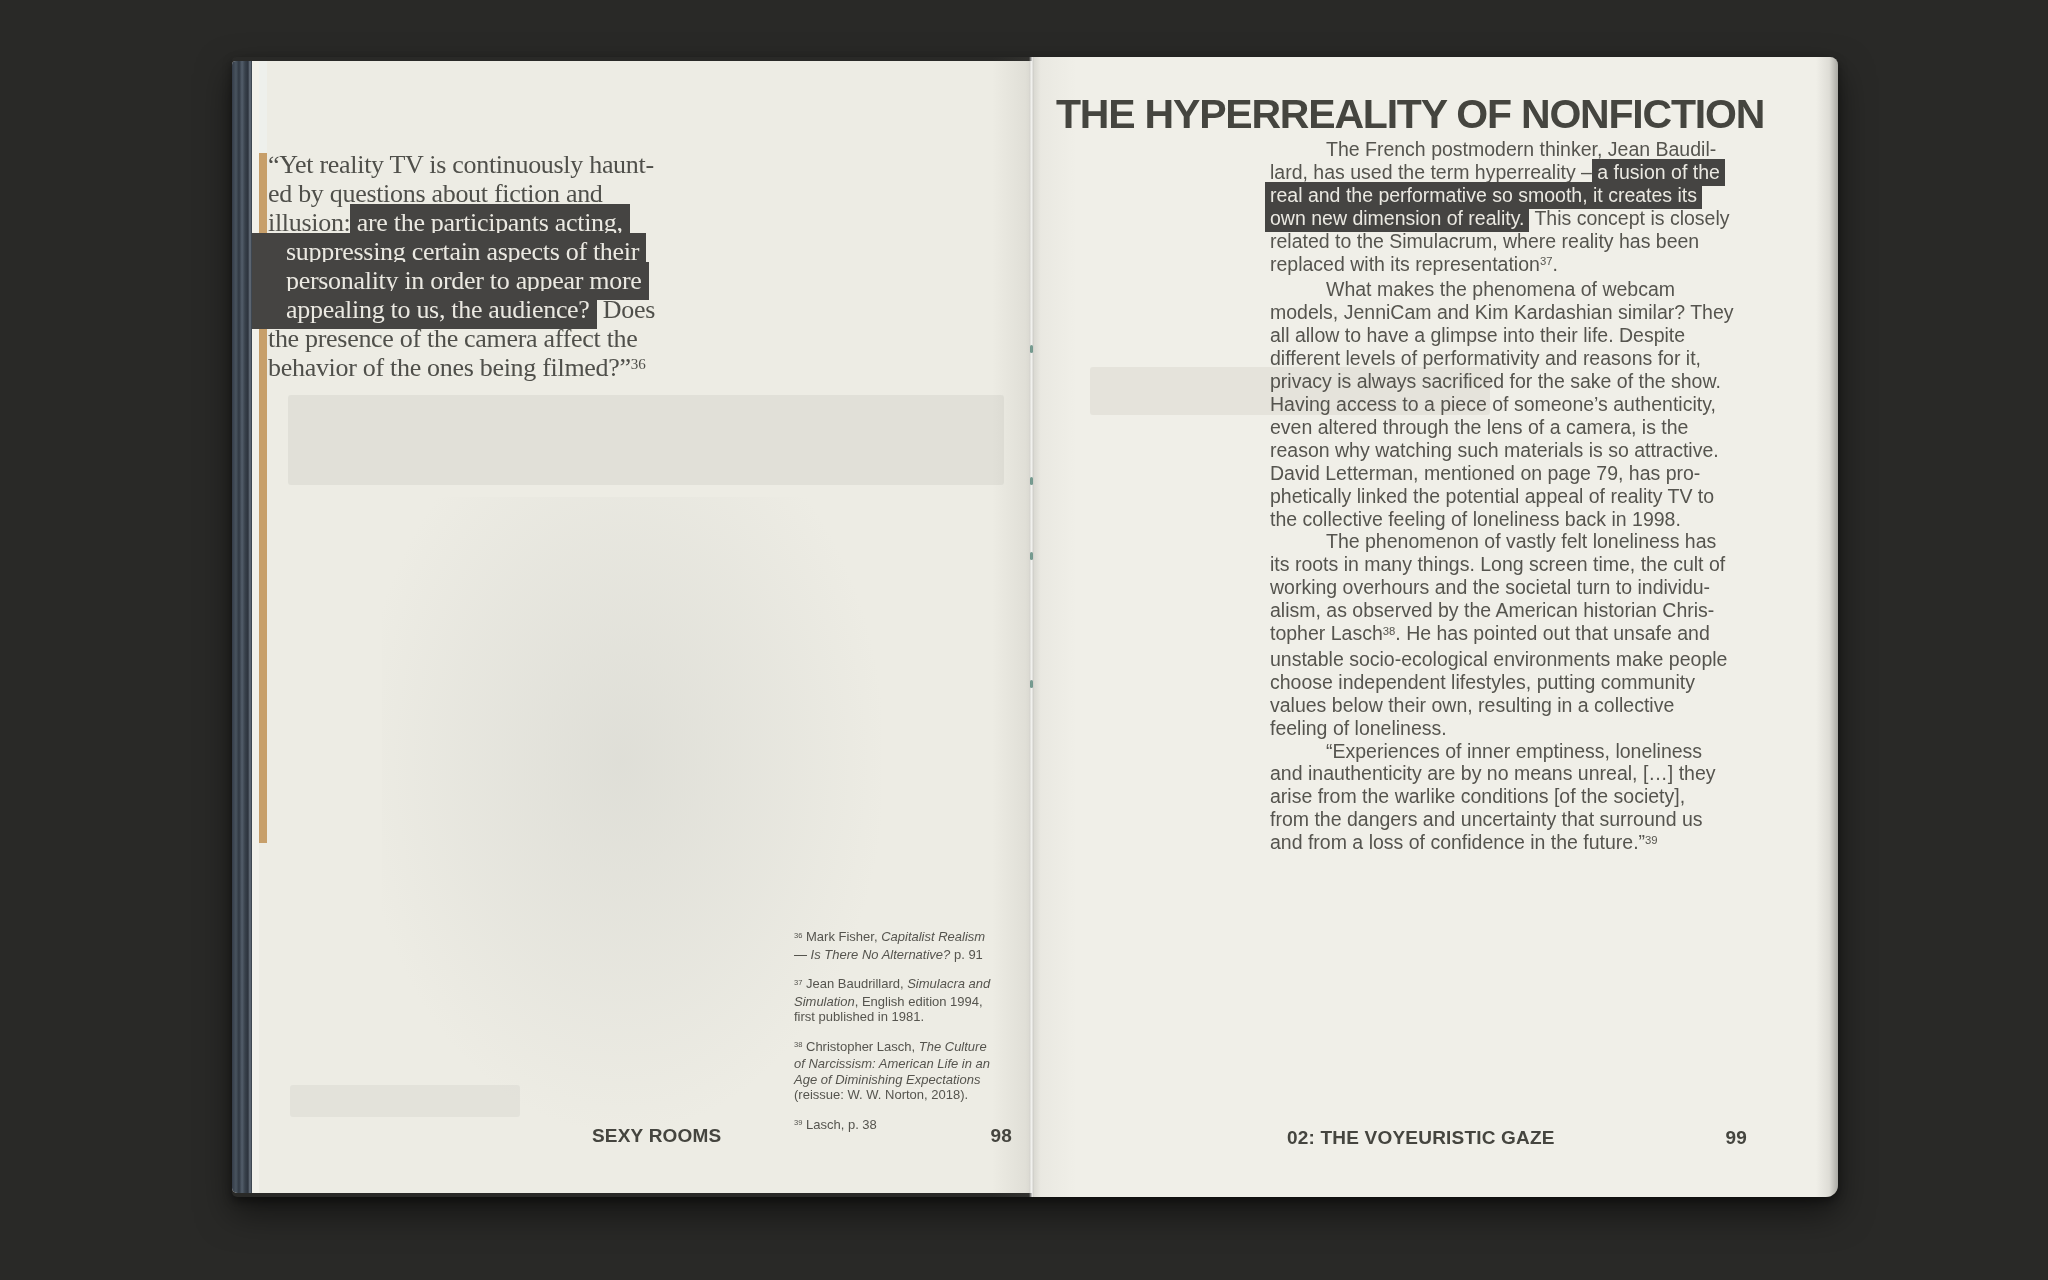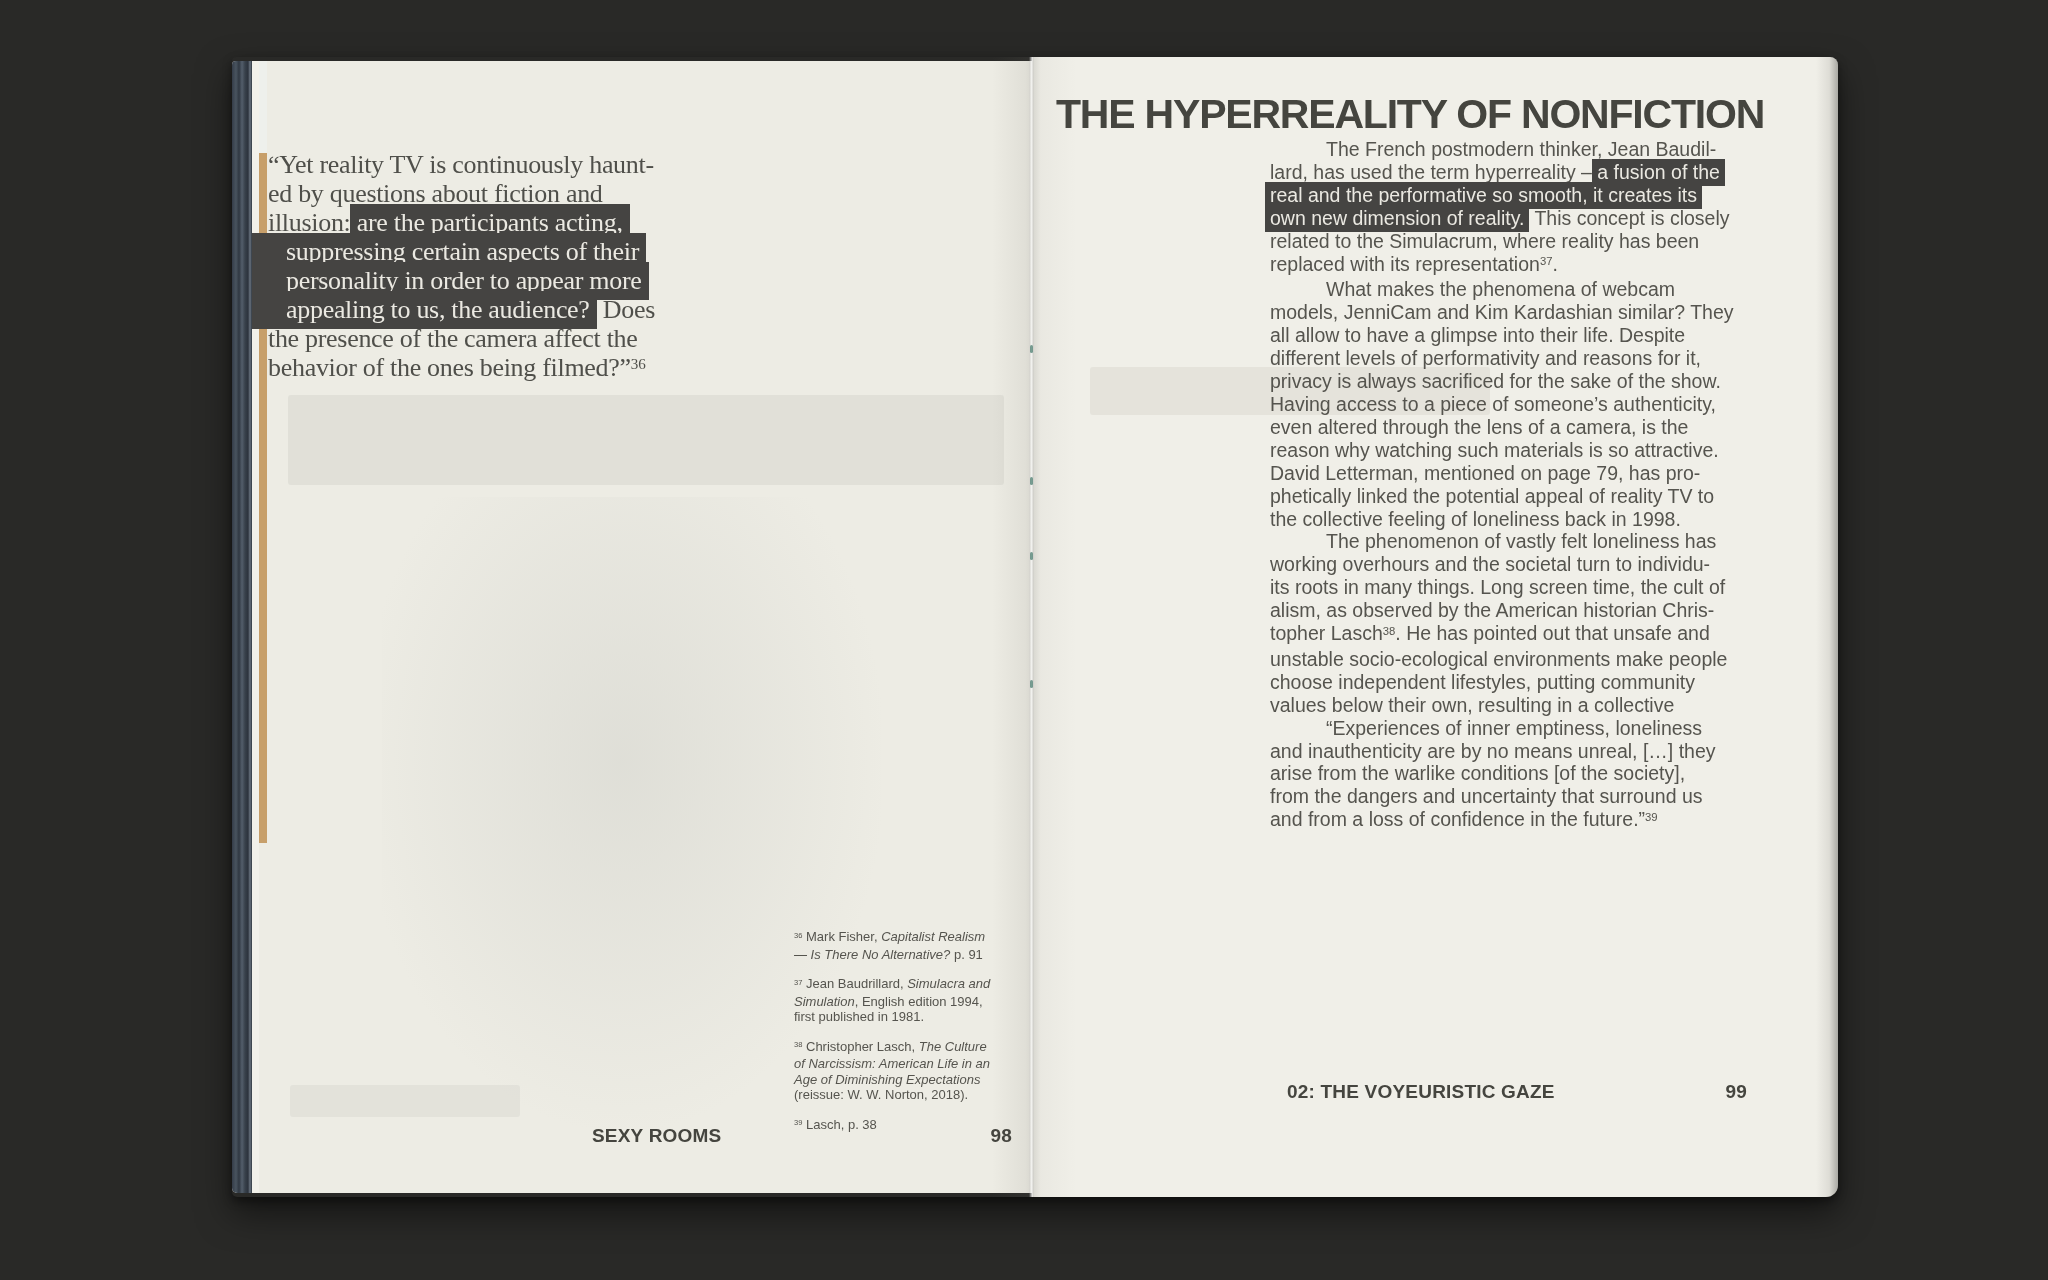--- a/index.html
+++ b/index.html
@@ -87,21 +87,21 @@
     position:absolute;left:562px;top:872px;width:230px;
     font-size:13px;line-height:15.5px;color:var(--text-body,#55544e);
   }
   .footnote{margin-bottom:14px;}
   .footer-row{
     position:absolute;display:flex;justify-content:space-between;align-items:baseline;
     font-size:19px;font-weight:bold;letter-spacing:0.2px;
     color:var(--text-heading,#45453f);
   }
   .footer-left{left:360px;top:1068px;width:420px;}
-  .footer-right{left:1055px;top:1024px;width:460px;}
+  .footer-right{left:1055px;top:1070px;width:460px;}
 </style>
 </head>
 <body style="--bg: #292927; --page-left: #edece4; --page-right: #f0efe8; --hl-bg: #454442; --hl-fg: #ebe9e2; --text-quote: #4f4f4a; --text-body: #55544e; --text-heading: #45453f; --edge-tan: #c79f6a; --stitch: #4e7f72;">
 
 <div class="book">
   <div class="page page-left"></div>
   <div class="page page-right"></div>
 
   <div class="edge-stripes"></div>
   <div class="edge-white"></div>
@@ -172,27 +172,28 @@
       <div class="line"><span>all allow to have a glimpse into their life. Despite</span></div>
       <div class="line"><span>different levels of performativity and reasons for it,</span></div>
       <div class="line"><span>privacy is always sacrificed for the sake of the show.</span></div>
       <div class="line"><span>Having access to a piece of someone’s authenticity,</span></div>
       <div class="line"><span>even altered through the lens of a camera, is the</span></div>
       <div class="line"><span>reason why watching such materials is so attractive.</span></div>
       <div class="line"><span>David Letterman, mentioned on page 79, has pro-</span></div>
       <div class="line"><span>phetically linked the potential appeal of reality TV to</span></div>
       <div class="line"><span>the collective feeling of loneliness back in 1998.</span></div>
       <div class="line indent"><span>The phenomenon of vastly felt loneliness has</span></div>
+      <div class="line"><span>its roots in many things. Long screen time, the cult of</span></div>
       <div class="line"><span>working overhours and the societal turn to individu-</span></div>
-      <div class="line"><span>its roots in many things. Long screen time, the cult of</span></div>
       <div class="line"><span>alism, as observed by the American historian Chris-</span></div>
       <div class="line"><span>topher Lasch</span><sup>38</sup><span>. He has pointed out that unsafe and</span></div>
       <div class="line"><span>unstable socio-ecological environments make people</span></div>
       <div class="line"><span>choose independent lifestyles, putting community</span></div>
       <div class="line"><span>values below their own, resulting in a collective</span></div>
+      <div class="line"><span>feeling of loneliness.</span></div>
       <div class="line indent"><span>“Experiences of inner emptiness, loneliness</span></div>
       <div class="line"><span>and inauthenticity are by no means unreal, […] they</span></div>
       <div class="line"><span>arise from the warlike conditions [of the society],</span></div>
       <div class="line"><span>from the dangers and uncertainty that surround us</span></div>
       <div class="line"><span>and from a loss of confidence in the future.”</span><sup>39</sup></div>
     </div>
 
   <div class="footer-row footer-right">
     <span>02: THE VOYEURISTIC GAZE</span>
     <span>99</span>

